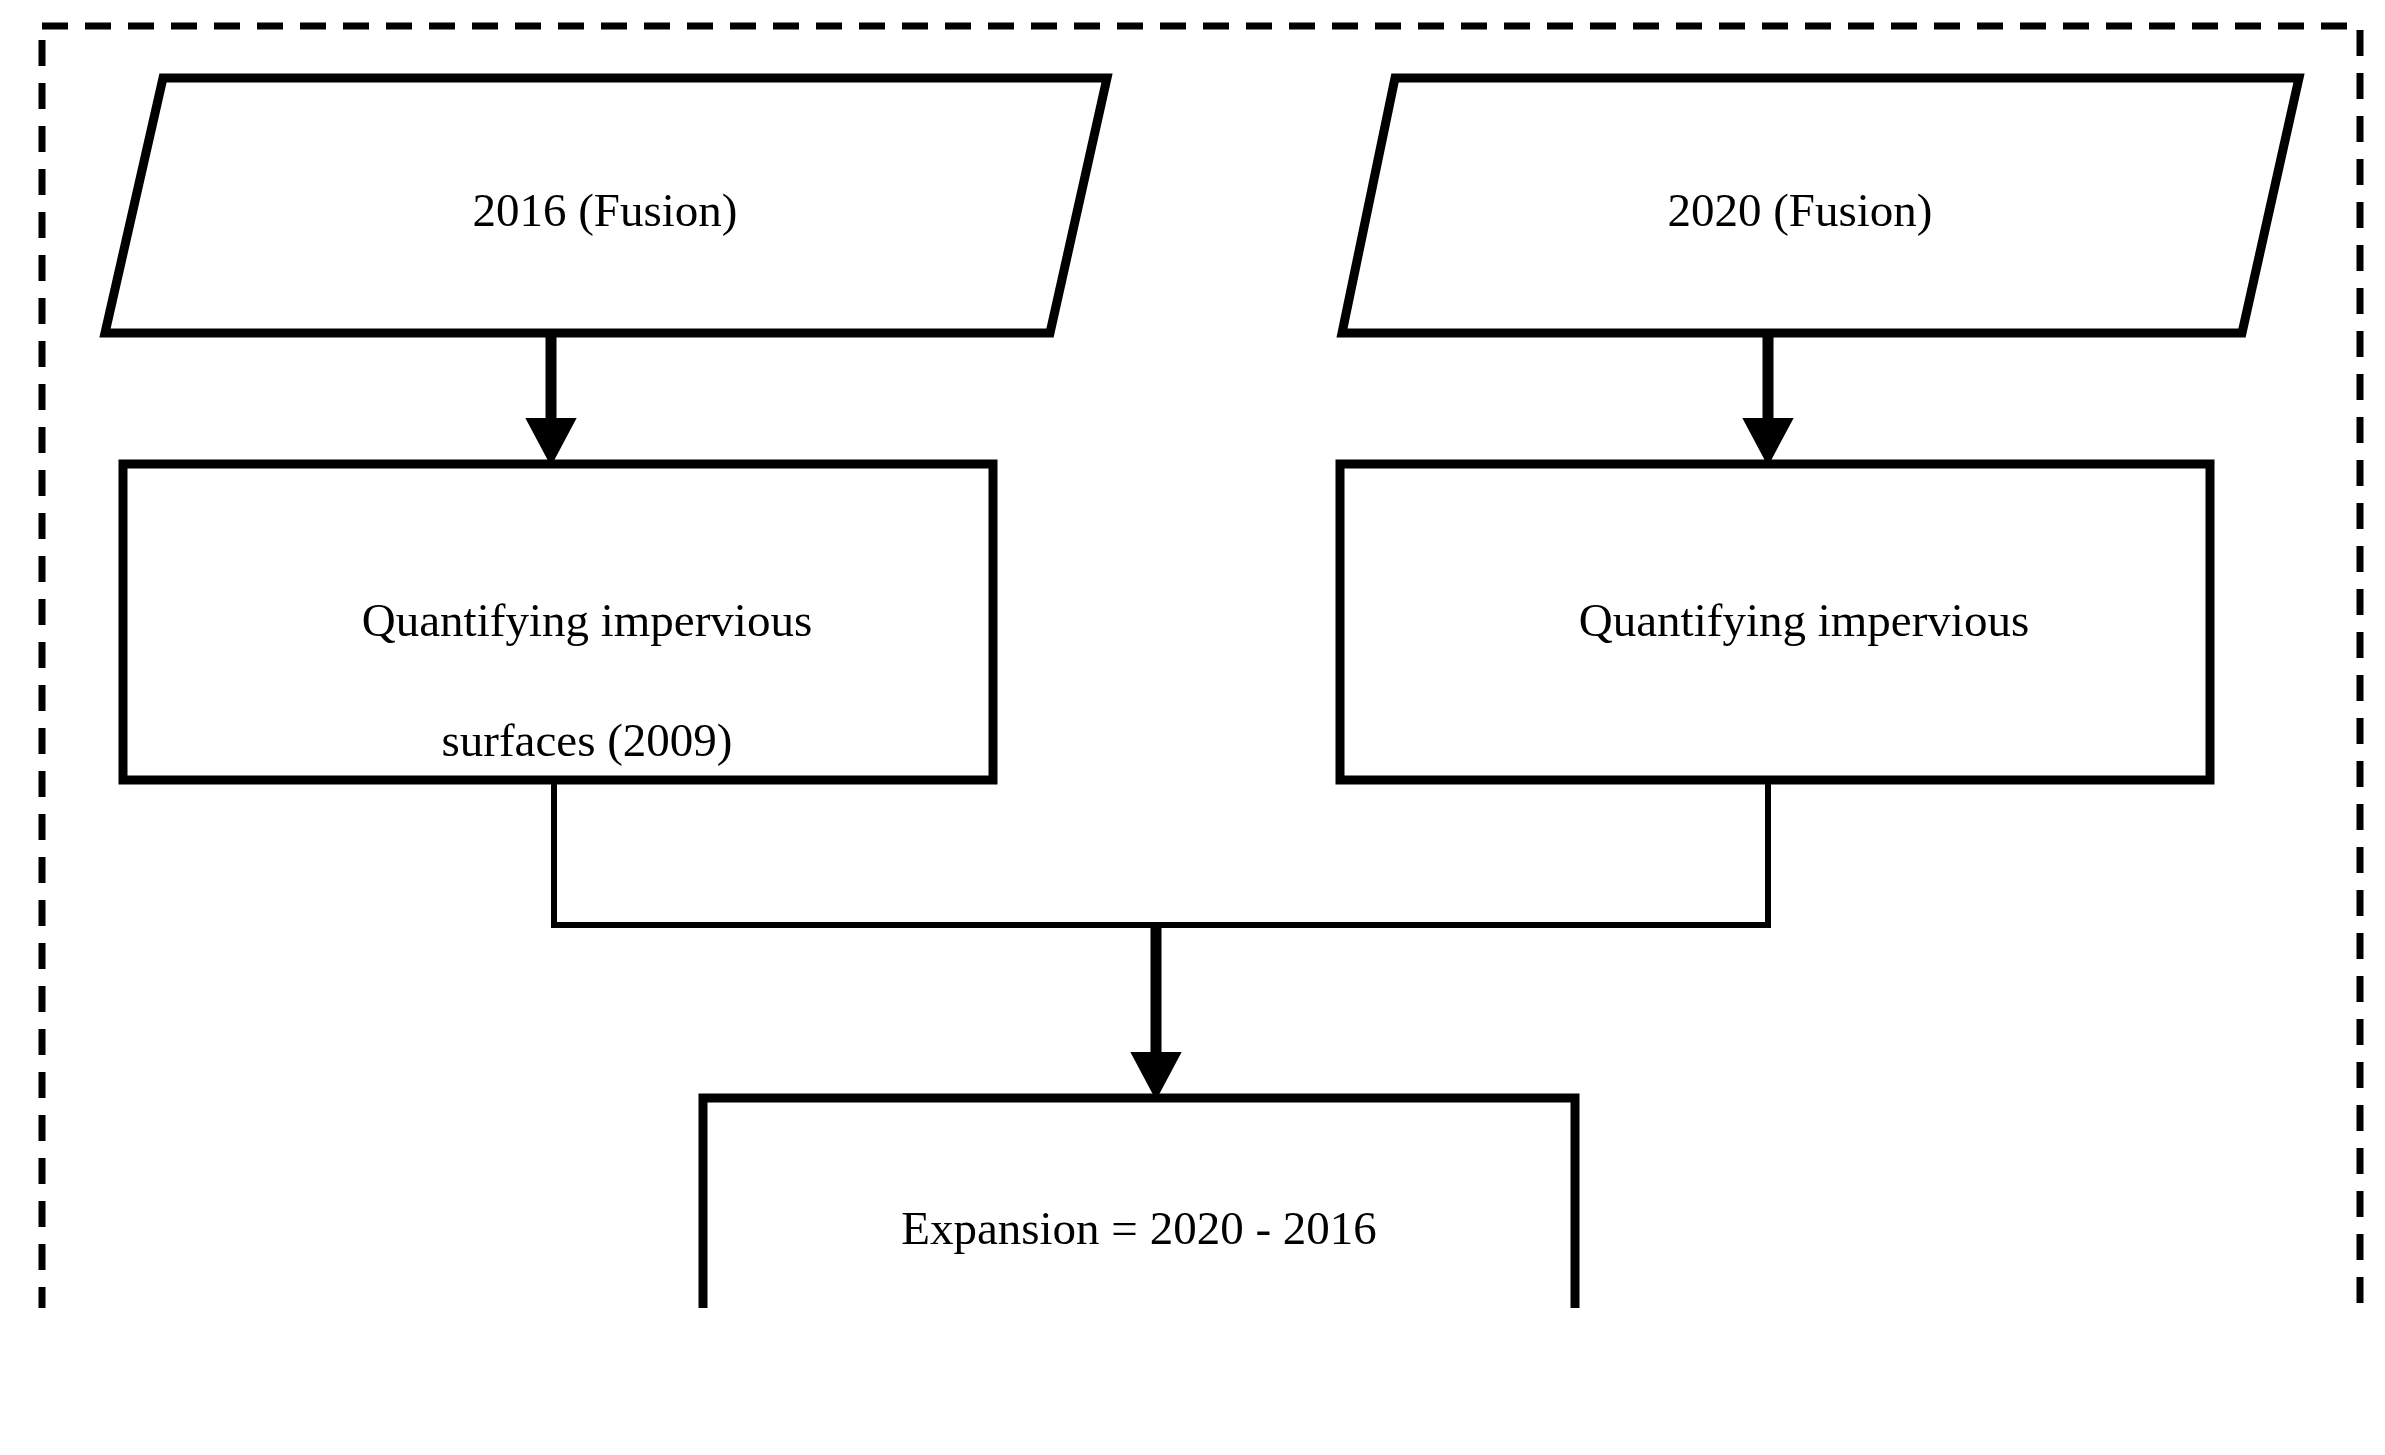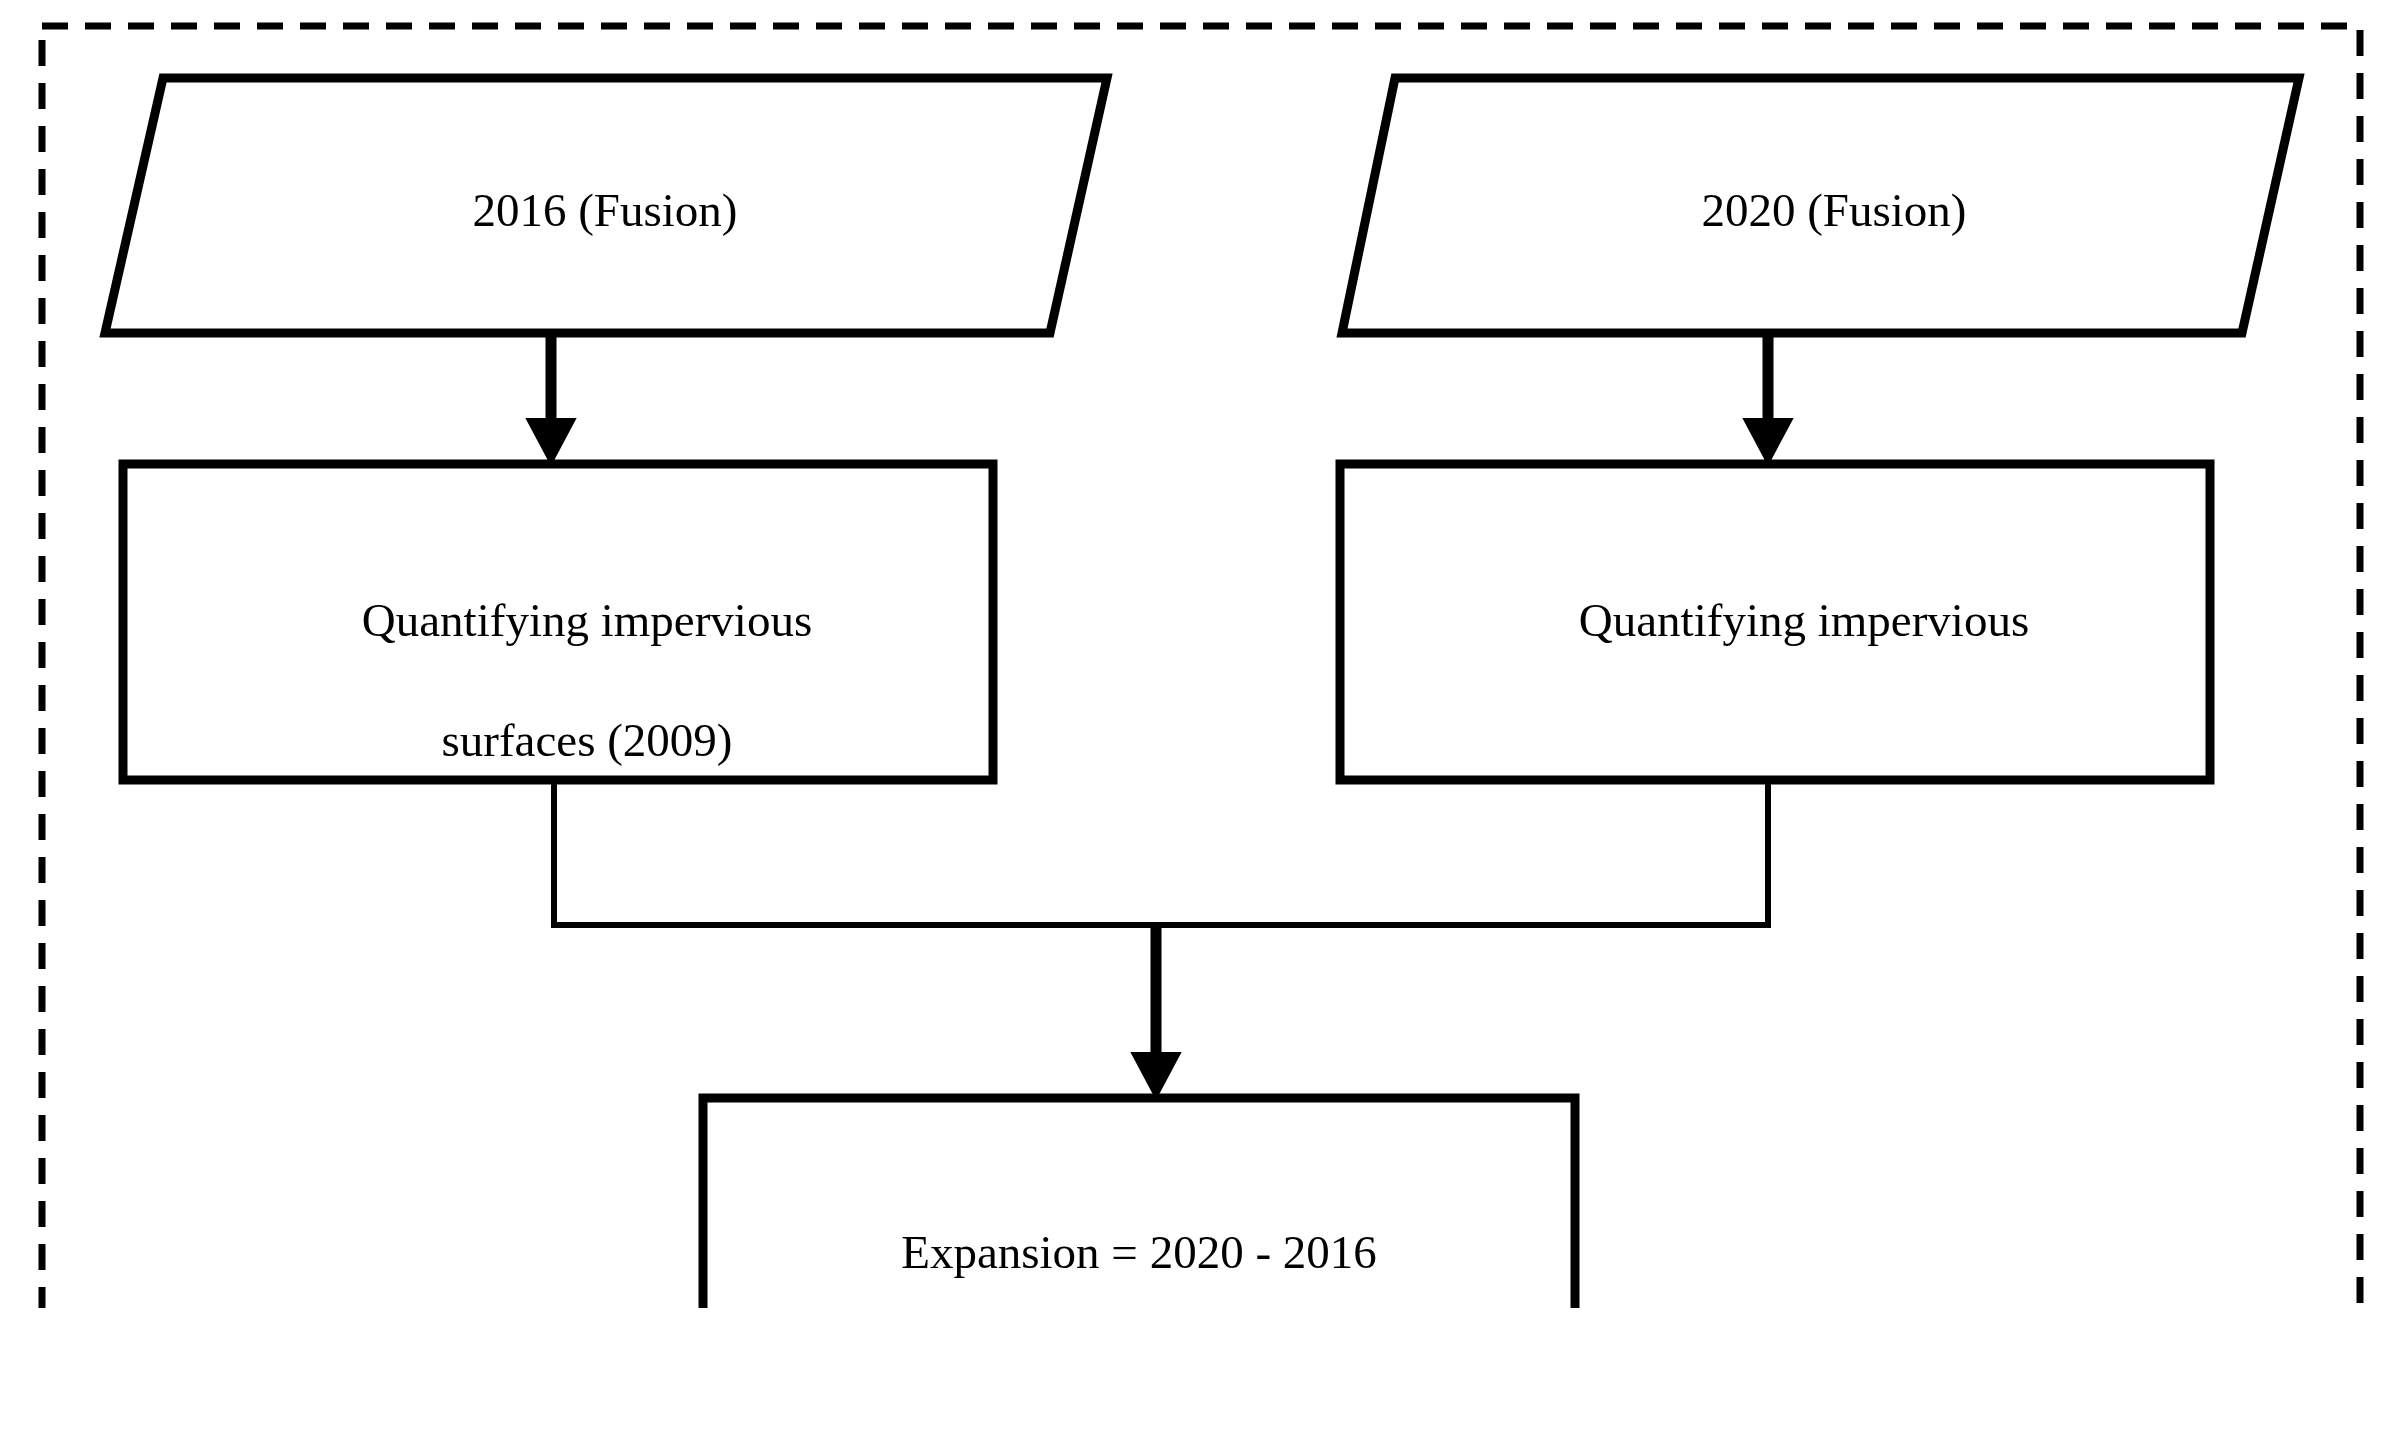--- a/index.html
+++ b/index.html
@@ -36,21 +36,20 @@
   }
   
   .proc-label {
     font-size: 47px;
     text-align: center;
   }
   
   .result-label {
     font-size: 47px;
     text-align: center;
-    margin-top: 24px;
   }
 </style>
 </head>
 <body>
 
 <div id="canvas">
 
   <svg id="flow-svg" viewBox="0 0 2385 1455" xmlns="http://www.w3.org/2000/svg">
 
     <rect x="42" y="26" width="2318" height="1400" fill="none" stroke="#000000" stroke-width="7" stroke-dasharray="26 17"></rect>
@@ -84,21 +83,21 @@
       <line x1="1156" y1="925" x2="1156" y2="1065" stroke="#000000" stroke-width="11"></line>
 
       <polygon points="1132,1053 1180,1053 1156,1098" fill="#000000" stroke="#000000" stroke-width="2"></polygon>
     </g>
 
     <rect x="703" y="1098" width="872" height="300" fill="#ffffff" stroke="#000000" stroke-width="9"></rect>
   </svg>
 
   <div class="node-label para-label" style="left:165px; top:180px; width:880px;">2016 (Fusion)</div>
 
-  <div class="node-label para-label" style="left:1394px; top:180px; width:880px;">2020 (Fusion)</div>
+  <div class="node-label para-label" style="left:1360px; top:180px; width:880px;">2020 (Fusion)</div>
 
   <div class="node-label proc-label" style="left:187px; top:530px; width:800px;">
     <div>Quantifying impervious</div>
     <div>surfaces (2009)</div>
   </div>
 
   <div class="node-label proc-label" style="left:1404px; top:530px; width:800px;">
     <div>Quantifying impervious</div>
   </div>
 

